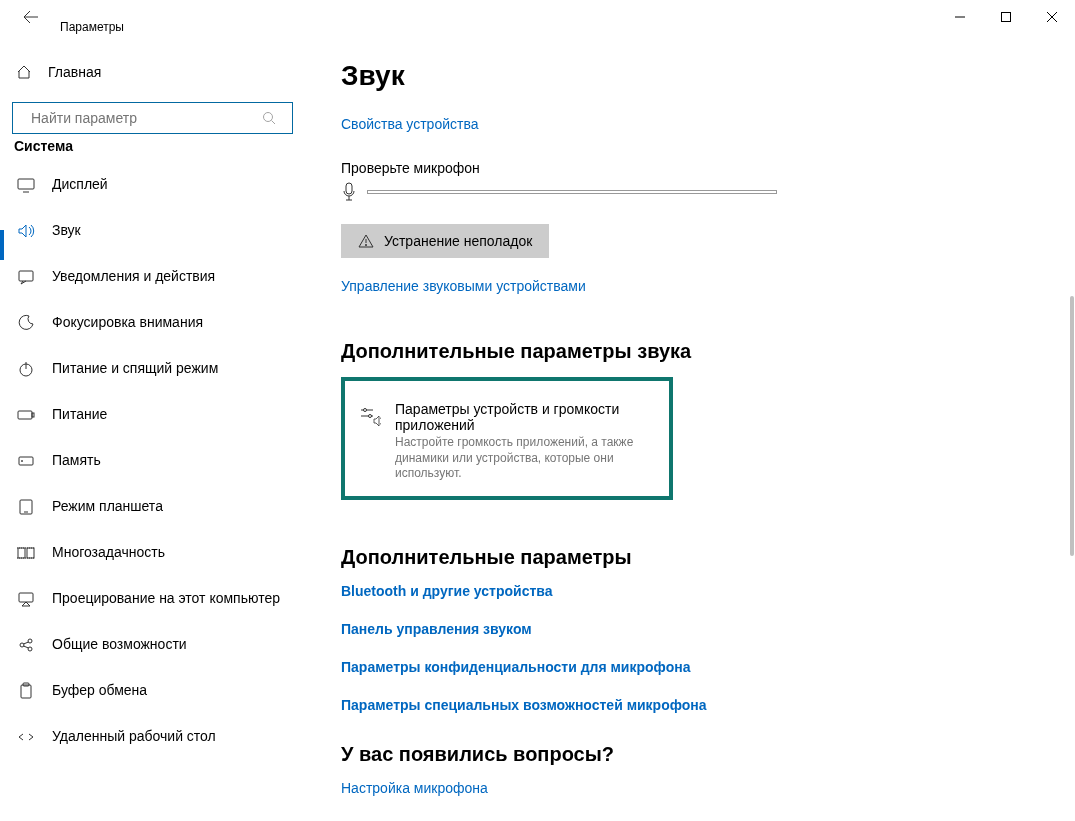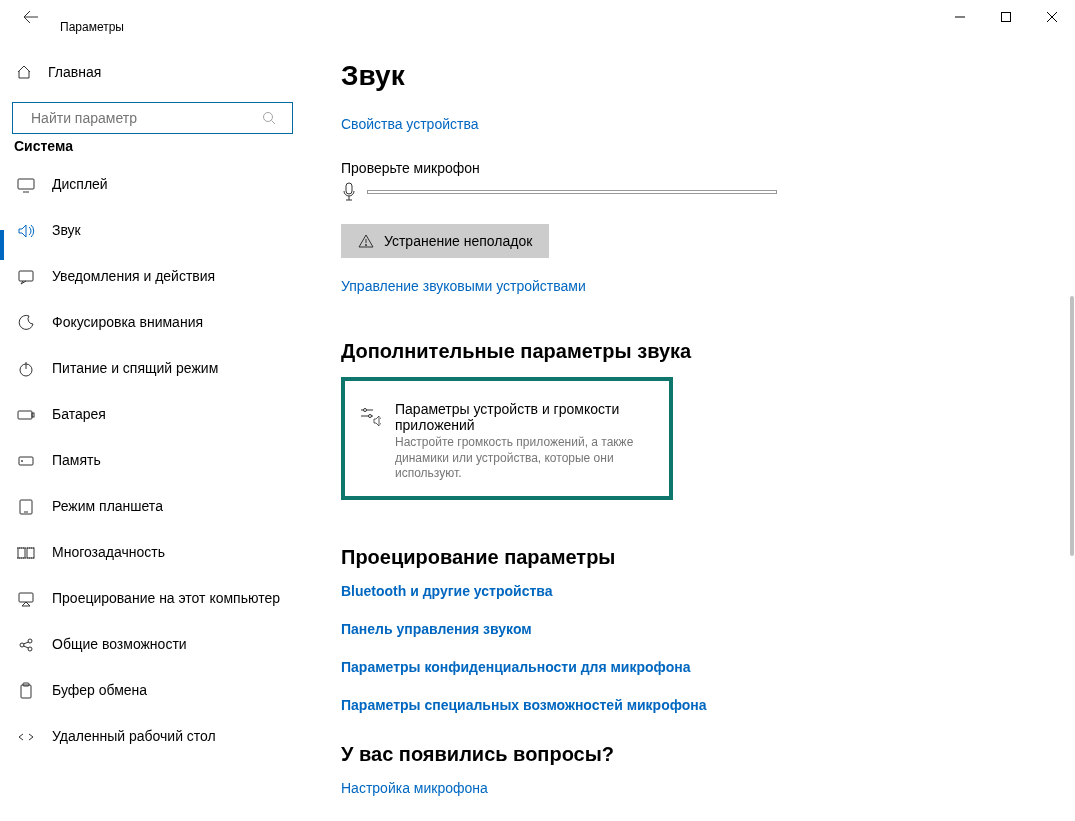--- a/index.html
+++ b/index.html
@@ -263,21 +263,21 @@
         </span>
       <span class="label">Питание и спящий режим</span>
     </div>
     <div class="nav-item">
       <span class="nav-icon">
           <svg width="18" height="18" viewBox="0 0 18 18" fill="none" stroke="#333">
             <rect x="1" y="5" width="14" height="8" rx="1"></rect>
             <rect x="15" y="7" width="2" height="4"></rect>
           </svg>
         </span>
-      <span class="label">Батарея</span>
+      <span class="label">Питание</span>
     </div>
     <div class="nav-item">
       <span class="nav-icon">
           <svg width="18" height="18" viewBox="0 0 18 18" fill="none" stroke="#333">
             <rect x="2" y="5" width="14" height="8" rx="1"></rect>
             <circle cx="5" cy="9" r="0.5" fill="#333"></circle>
           </svg>
         </span>
       <span class="label">Память</span>
     </div>
@@ -385,21 +385,21 @@
           <path d="M15 14 H17 L20 11 V21 L17 18 H15 Z" stroke-width="0.8"></path>
           <path d="M21 13 A3 3 0 0 1 21 19" stroke-width="0.8"></path>
         </svg>
       </span>
       <div>
         <div class="card-title">Параметры устройств и громкости приложений</div>
         <div class="card-desc">Настройте громкость приложений, а также динамики или устройства, которые они используют.</div>
       </div>
     </div>
 
-    <h2 class="section-heading">Проецирование параметры</h2>
+    <h2 class="section-heading">Дополнительные параметры</h2>
     <div class="related-links">
       <span class="link">Bluetooth и другие устройства</span>
       <span class="link">Панель управления звуком</span>
       <span class="link">Параметры конфиденциальности для микрофона</span>
       <span class="link">Параметры специальных возможностей микрофона</span>
     </div>
 
     <h2 class="section-heading" style="margin-top:30px">У вас появились вопросы?</h2>
     <span class="link">Настройка микрофона</span>
   </div>

